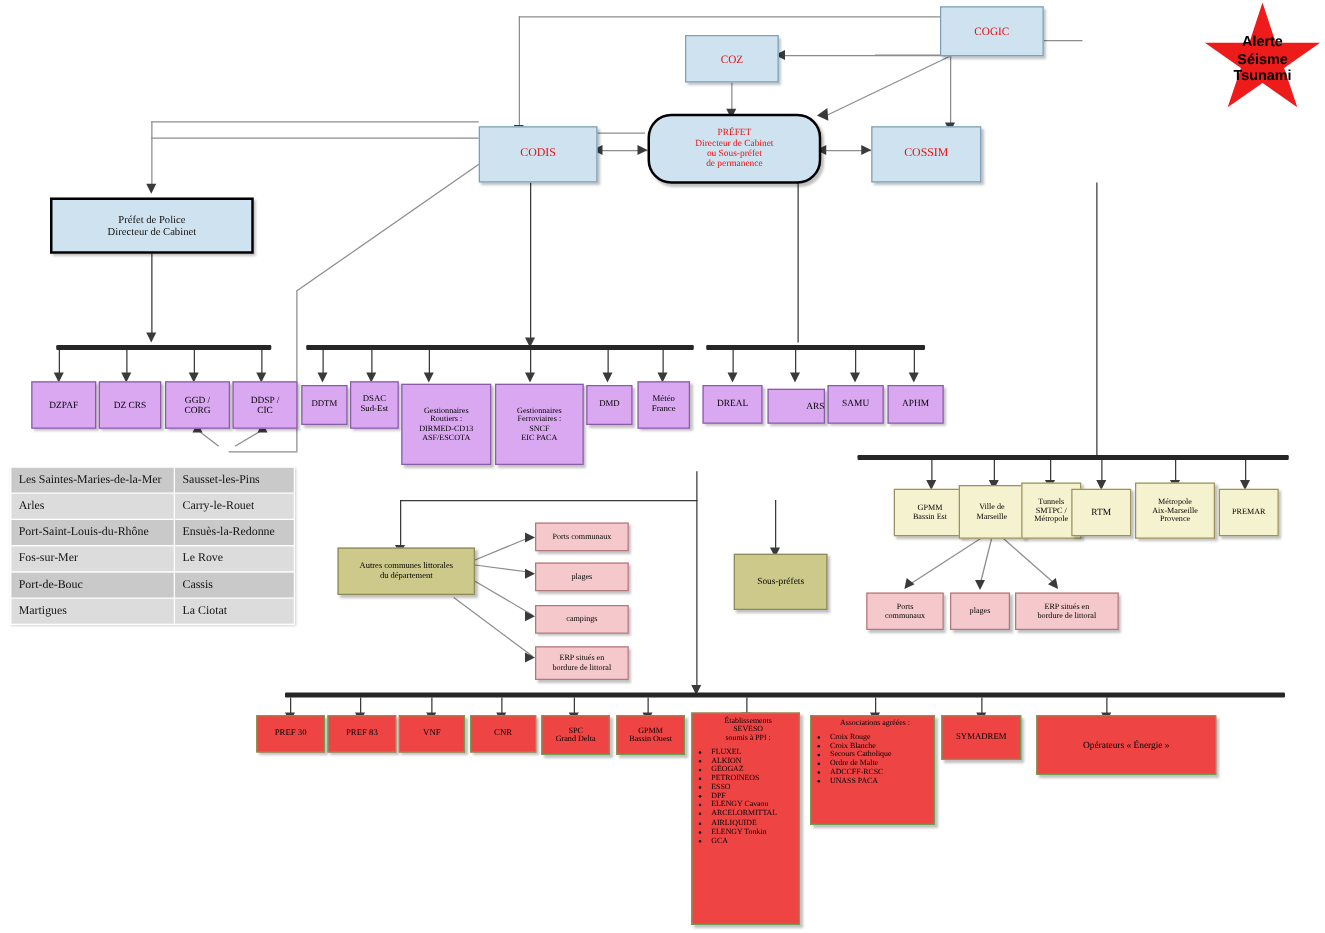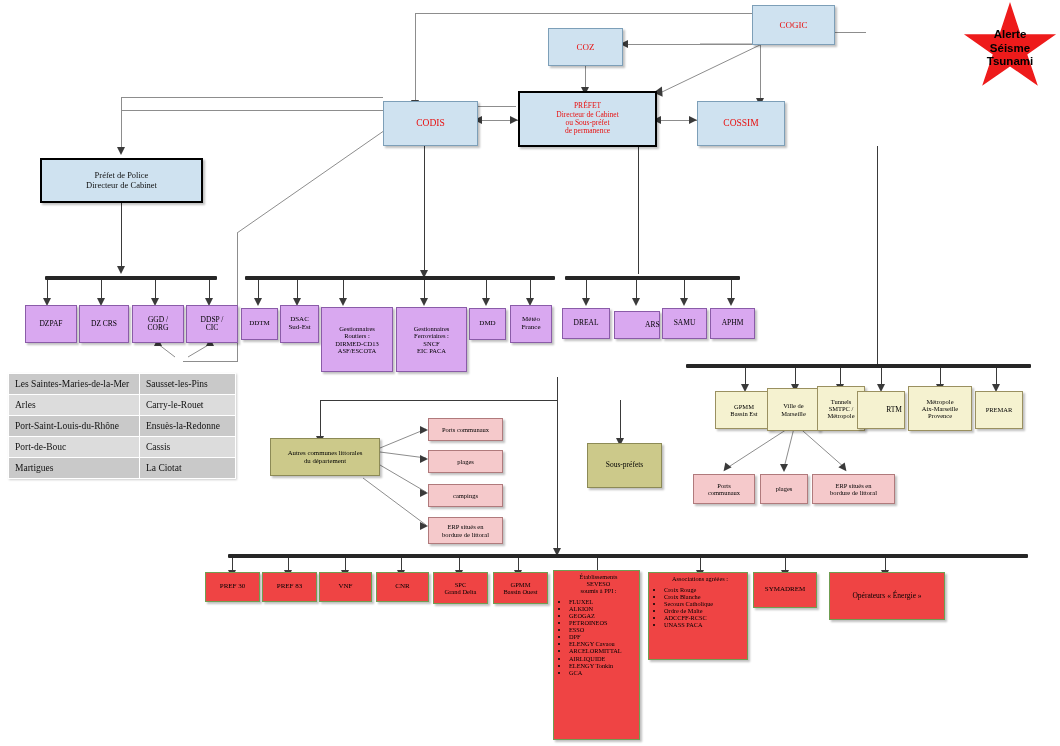--- a/index.html
+++ b/index.html
@@ -228,21 +228,21 @@
 
 
   <div class="node blue" style="left:383px;top:101px;width:95px;height:45px;font-size:9.5px;">
     <span class="red-t">CODIS</span>
     </div>
 
   <div class="node blue" style="left:697px;top:101px;width:88px;height:45px;font-size:9.5px;">
     <span class="red-t">COSSIM</span>
     </div>
 
-  <div class="node blue-strong" style="left:518px;top:91px;width:139px;height:56px;font-size:7.5px;">
+  <div class="node blue-strong" style="left:518px;top:91px;width:139px;height:56px;font-size:7.5px;border-radius:19px;">
     <span class="red-t" id="prefet-text">PRÉFET<br>Directeur de Cabinet<br>ou Sous-préfet<br>de permanence</span>
     </div>
 
   <div class="node blue-strong" style="left:40px;top:158px;width:163px;height:45px;font-size:8.5px;">
     <span class="blk-t" id="prefet-police-text">Préfet de Police<br>Directeur de Cabinet</span>
     </div>
 
   <div class="node purple" style="left:25px;top:305px;width:52px;height:38px;font-size:7.5px;">
       <span>DZPAF</span>
     </div>
@@ -286,21 +286,21 @@
       <span>APHM</span>
     </div>
 
   <div class="node cream" style="left:715px;top:391px;width:58px;height:38px;font-size:6.5px;white-space:pre-line;"><span>GPMM
 Bassin Est</span></div>
   <div class="node cream" style="left:767px;top:388px;width:53px;height:43px;font-size:6.5px;white-space:pre-line;"><span>Ville de
 Marseille</span></div>
   <div class="node cream" style="left:817px;top:386px;width:48px;height:45px;font-size:6.5px;white-space:pre-line;"><span>Tunnels
 SMTPC /
 Métropole</span></div>
-  <div class="node cream" style="left:857px;top:391px;width:48px;height:38px;font-size:7.5px;text-align:right;">
+  <div class="node cream" style="left:857px;top:391px;width:48px;height:38px;font-size:7.5px;">
       <span>RTM</span>
     </div>
   <div class="node cream" style="left:908px;top:386px;width:64px;height:45px;font-size:6.5px;white-space:pre-line;"><span>Métropole
 Aix-Marseille
 Provence</span></div>
   <div class="node cream" style="left:975px;top:391px;width:48px;height:38px;font-size:6.5px;">
       <span>PREMAR</span>
     </div>
 
   <div class="node pink" style="left:693px;top:474px;width:62px;height:30px;font-size:6.5px;white-space:pre-line;"><span>Ports
@@ -341,21 +341,21 @@
   <div class="node green" style="left:376px;top:572px;width:53px;height:30px;font-size:7px;">
       <span>CNR</span>
     </div>
   <div class="node green" style="left:433px;top:572px;width:55px;height:32px;font-size:6.5px;white-space:pre-line;"><span>SPC
 Grand Delta</span></div>
   <div class="node green" style="left:493px;top:572px;width:55px;height:32px;font-size:6.5px;white-space:pre-line;"><span>GPMM
 Bassin Ouest</span></div>
   <div class="node green" style="left:753px;top:572px;width:64px;height:36px;font-size:7px;">
       <span>SYMADREM</span>
     </div>
-  <div class="node green" style="left:829px;top:572px;width:116px;height:48px;font-size:7.5px;">
+  <div class="node green" style="left:829px;top:572px;width:144px;height:48px;font-size:7.5px;">
       <span>Opérateurs « Énergie »</span>
     </div>
 
   <div class="node green" style="left:553px;top:570px;width:87px;height:170px;font-size:6.3px;align-items:flex-start;">
     <span class="listbox">
       <span class="hd" id="seveso-hd">Établissements<br>SEVESO<br>soumis à PPI :</span>
       <ul class="plain-list" id="seveso-list">
           <li>FLUXEL</li>
           <li>ALKION</li>
           <li>GEOGAZ</li>
@@ -393,20 +393,24 @@
         </tr>
         <tr>
           <td>Arles</td>
           <td>Carry-le-Rouet</td>
         </tr>
         <tr>
           <td>Port-Saint-Louis-du-Rhône</td>
           <td>Ensuès-la-Redonne</td>
         </tr>
         <tr>
+          <td>Fos-sur-Mer</td>
+          <td>Le Rove</td>
+        </tr>
+        <tr>
           <td>Port-de-Bouc</td>
           <td>Cassis</td>
         </tr>
         <tr>
           <td>Martigues</td>
           <td>La Ciotat</td>
         </tr>
       </tbody>
   </table>
 

